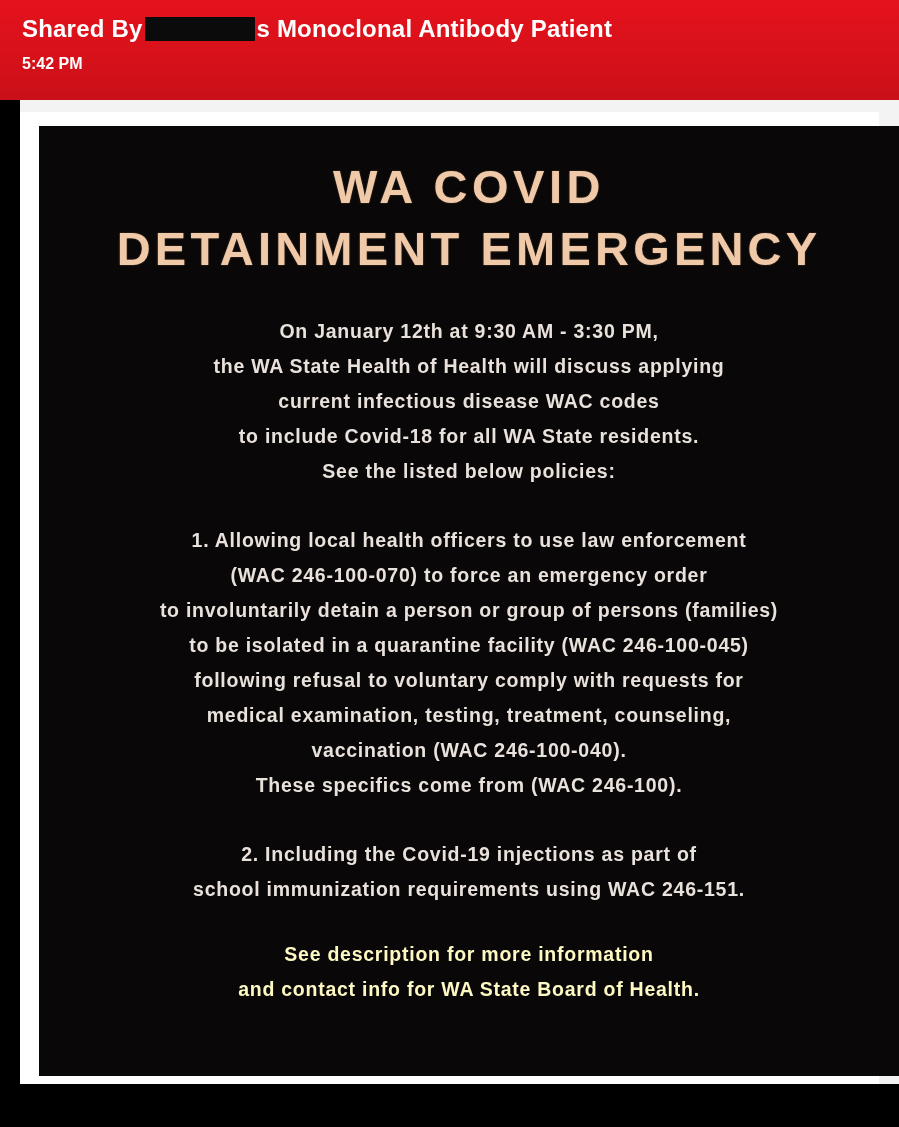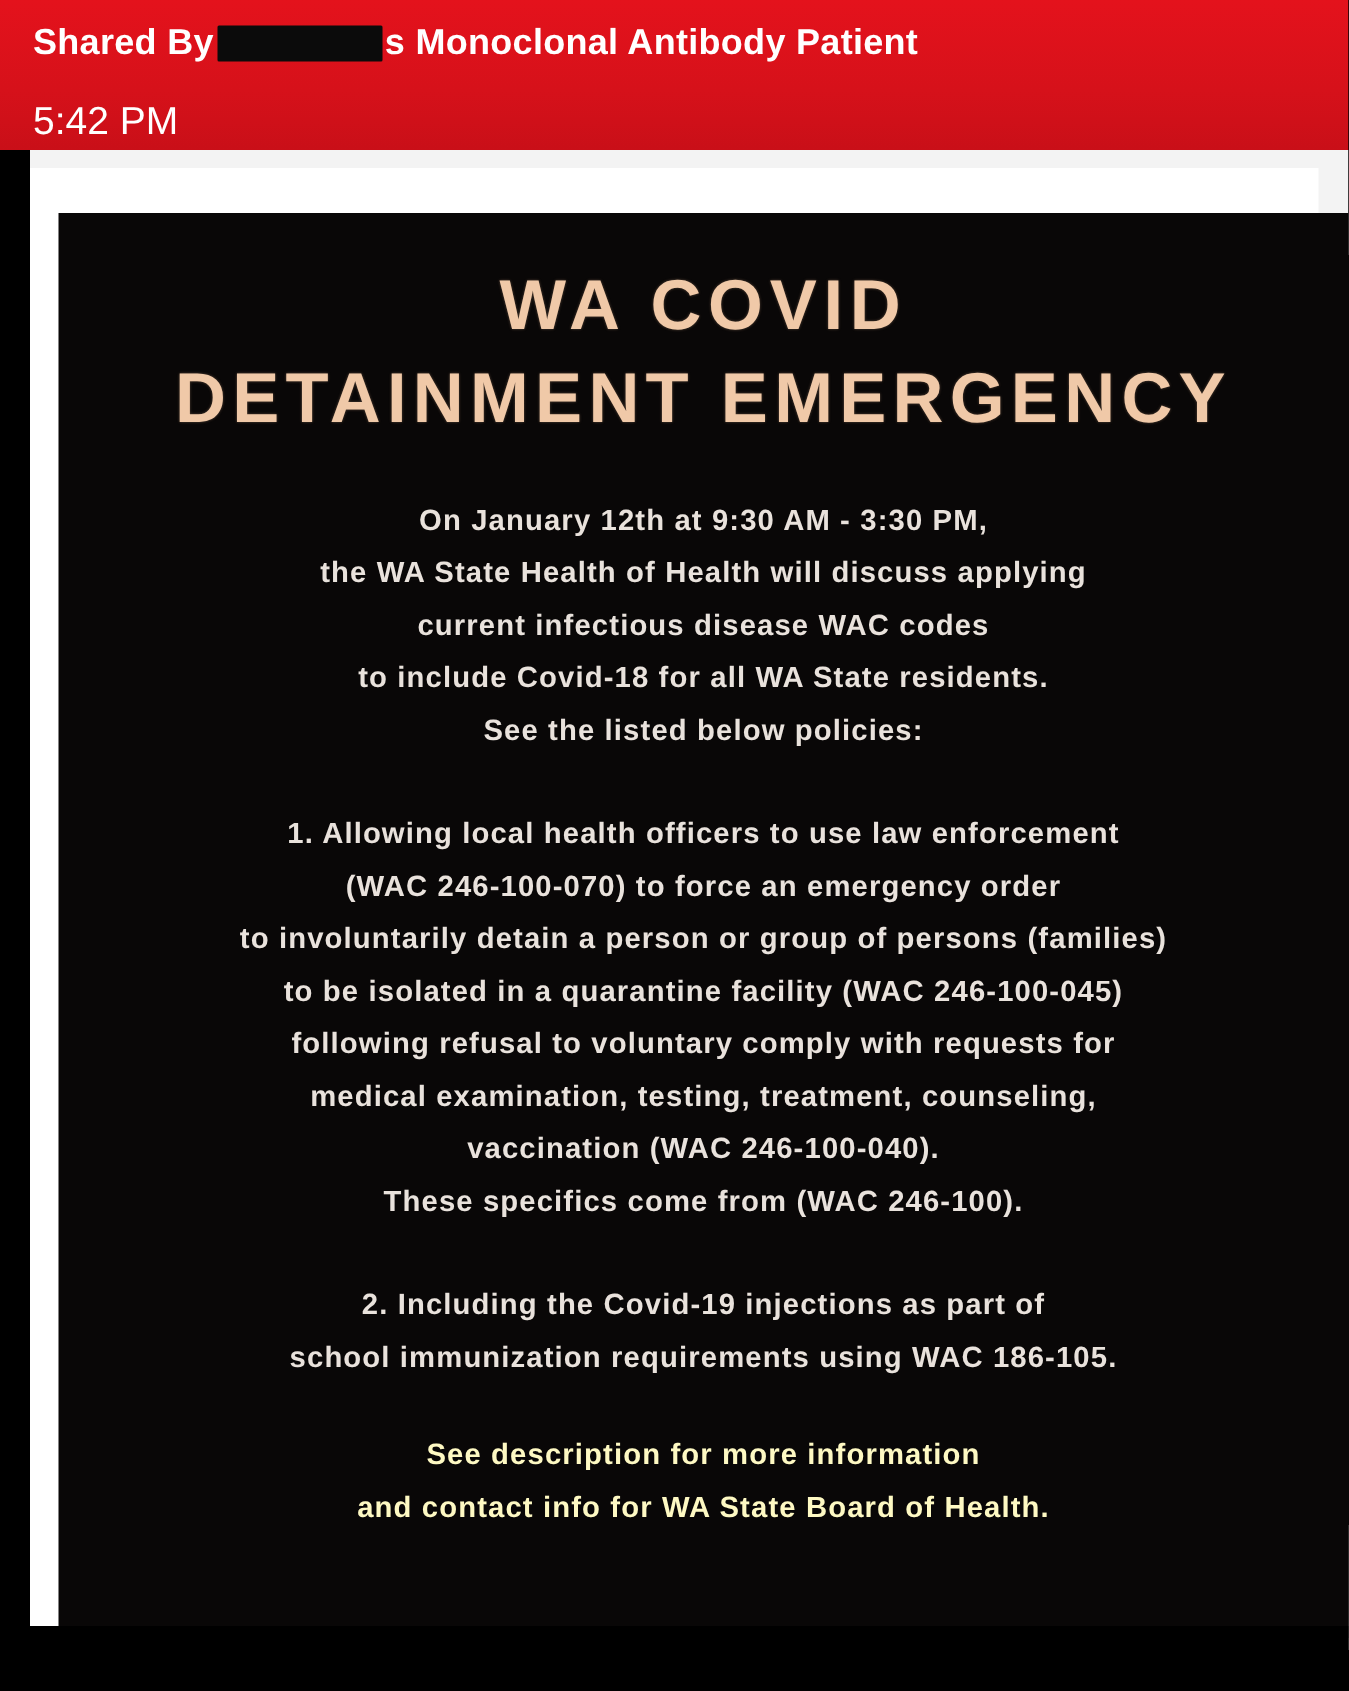--- a/index.html
+++ b/index.html
@@ -44,23 +44,23 @@
     display: inline-block;
     width: 110px;
     height: 24px;
     background: #0b0b0b;
     margin: 0 2px;
     border-radius: 1px;
     vertical-align: middle;
   }
   .share-time {
     color: #ffffff;
-    font-size: 26px;
-    font-weight: normal;
-    margin-top: 24px;
+    font-size: 16px;
+    font-weight: bold;
+    margin-top: 8px;
     line-height: 24px;
   }
 
   
   .page-surface {
     position: absolute;
     left: 0;
     top: 100px;
     width: 899px;
     height: 1000px;
@@ -72,21 +72,21 @@
     top: 12px;
     width: 859px;
     height: 988px;
     background: #ffffff;
   }
 
   
   .poster {
     position: absolute;
     left: 39px;
-    top: 142px;
+    top: 126px;
     width: 860px;
     height: 950px;
     background: #090707;
     box-sizing: border-box;
     padding: 22px 18px 10px 18px;
     overflow: hidden;
   }
 
   .poster-title {
     text-align: center;
@@ -189,21 +189,21 @@
       <p>following refusal to voluntary comply with requests for</p>
       <p>medical examination, testing, treatment, counseling,</p>
       <p>vaccination (WAC 246-100-040).</p>
       <p>These specifics come from (WAC 246-100).</p>
     </div>
 
     <div class="para-gap"></div>
 
     <div>
       <p>2. Including the Covid-19 injections as part of</p>
-      <p>school immunization requirements using WAC 186-105.</p>
+      <p>school immunization requirements using WAC 246-151.</p>
     </div>
 
     <div class="para-gap-sm"></div>
 
     <div class="highlight">
       <p>See description for more information</p>
       <p>and contact info for WA State Board of Health.</p>
     </div>
 
   </div>

